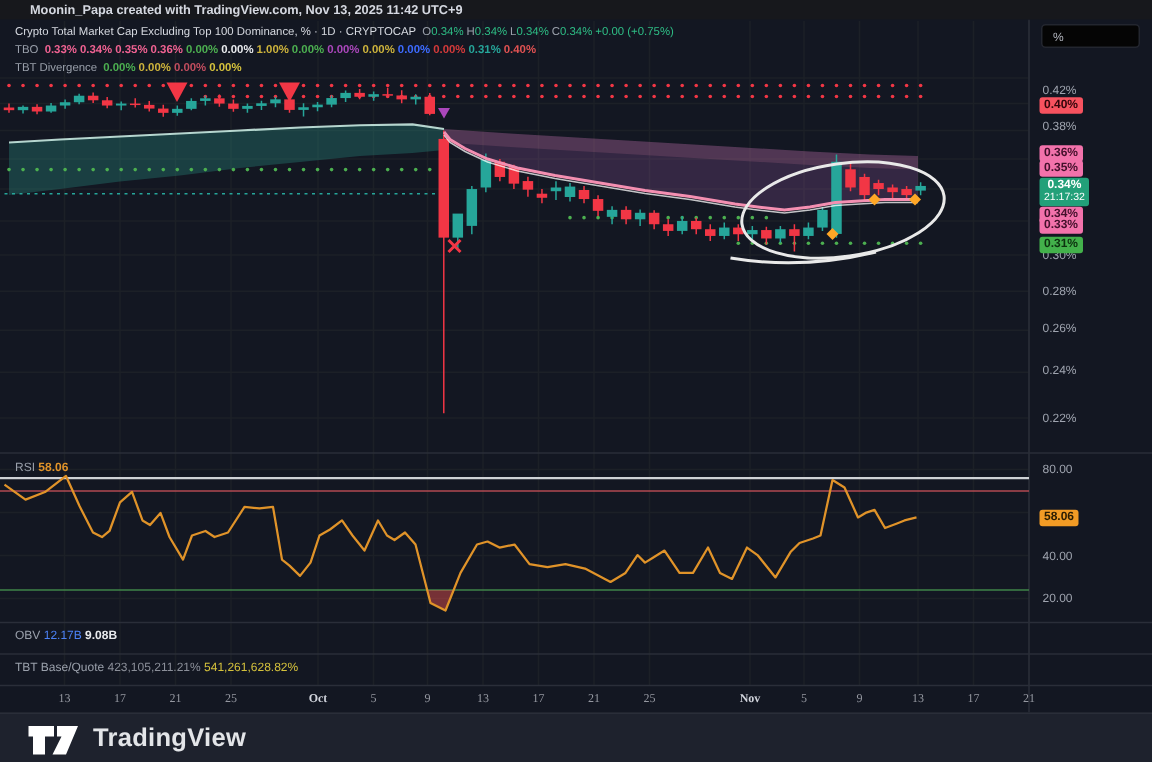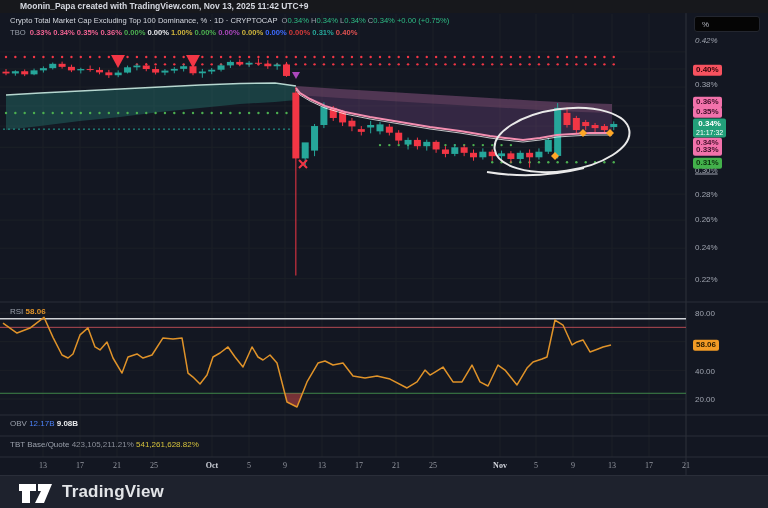--- a/index.html
+++ b/index.html
@@ -425,28 +425,32 @@
 
 <div class="legend">
   <div class="row">
     <span class="t-title">Crypto Total Market Cap Excluding Top 100 Dominance, % · 1D · CRYPTOCAP</span>
     <span id="ohlc-values"><span class="lbl" style="margin-right: 0px;">O</span><span style="color: rgb(46, 189, 133);">0.34%</span><span class="lbl" style="margin-right: 0px;">H</span><span style="color: rgb(46, 189, 133);">0.34%</span><span class="lbl" style="margin-right: 0px;">L</span><span style="color: rgb(46, 189, 133);">0.34%</span><span class="lbl" style="margin-right: 0px;">C</span><span style="color: rgb(46, 189, 133);">0.34%</span><span style="color: rgb(46, 189, 133);">+0.00 (+0.75%)</span></span>
   </div>
   <div class="row">
     <span class="lbl">TBO</span>
     <span id="tbo-values"><span style="color: rgb(240, 98, 146); font-weight: bold;">0.33%</span><span style="color: rgb(240, 98, 146); font-weight: bold;">0.34%</span><span style="color: rgb(240, 98, 146); font-weight: bold;">0.35%</span><span style="color: rgb(240, 98, 146); font-weight: bold;">0.36%</span><span style="color: rgb(76, 175, 80); font-weight: bold;">0.00%</span><span style="color: rgb(232, 234, 237); font-weight: bold;">0.00%</span><span style="color: rgb(205, 179, 60); font-weight: bold;">1.00%</span><span style="color: rgb(76, 175, 80); font-weight: bold;">0.00%</span><span style="color: rgb(171, 71, 188); font-weight: bold;">0.00%</span><span style="color: rgb(205, 179, 60); font-weight: bold;">0.00%</span><span style="color: rgb(61, 107, 255); font-weight: bold;">0.00%</span><span style="color: rgb(212, 58, 58); font-weight: bold;">0.00%</span><span style="color: rgb(38, 166, 154); font-weight: bold;">0.31%</span><span style="color: rgb(224, 82, 82); font-weight: bold;">0.40%</span></span>
   </div>
+  <div class="row">
+    <span class="lbl">TBT Divergence</span>
+    <span id="tbtdiv-values"><span style="color: rgb(76, 175, 80); font-weight: bold;">0.00%</span><span style="color: rgb(205, 179, 60); font-weight: bold;">0.00%</span><span style="color: rgb(193, 77, 94); font-weight: bold;">0.00%</span><span style="color: rgb(212, 193, 60); font-weight: bold;">0.00%</span></span>
+  </div>
 </div>
 
 <div class="unit-btn">%</div>
 
 <div id="price-axis">
-    <div class="axis-label" style="top: 40px; font-style: italic;">0.42%</div>
+    <div class="axis-label" style="top: 60px;">0.42%</div>
     <div class="axis-label" style="top: 84px;">0.38%</div>
-    <div class="axis-label" style="top: 170px; text-decoration: underline;">0.30%</div>
+    <div class="axis-label" style="top: 170px;">0.30%</div>
     <div class="axis-label" style="top: 194px;">0.28%</div>
     <div class="axis-label" style="top: 219px;">0.26%</div>
     <div class="axis-label" style="top: 247px;">0.24%</div>
     <div class="axis-label" style="top: 279px;">0.22%</div>
     <div class="axis-label" style="top: 313px;">80.00</div>
     <div class="axis-label" style="top: 371px;">40.00</div>
     <div class="axis-label" style="top: 399px;">20.00</div>
     <div class="badge" style="top: 70px; background: rgb(247, 82, 95); color: rgb(51, 5, 10);">0.40%</div>
     <div class="badge" style="top: 102px; background: rgb(242, 114, 171); color: rgb(67, 16, 43);">0.36%</div>
     <div class="badge" style="top: 112px; background: rgb(242, 114, 171); color: rgb(67, 16, 43);">0.35%</div>

